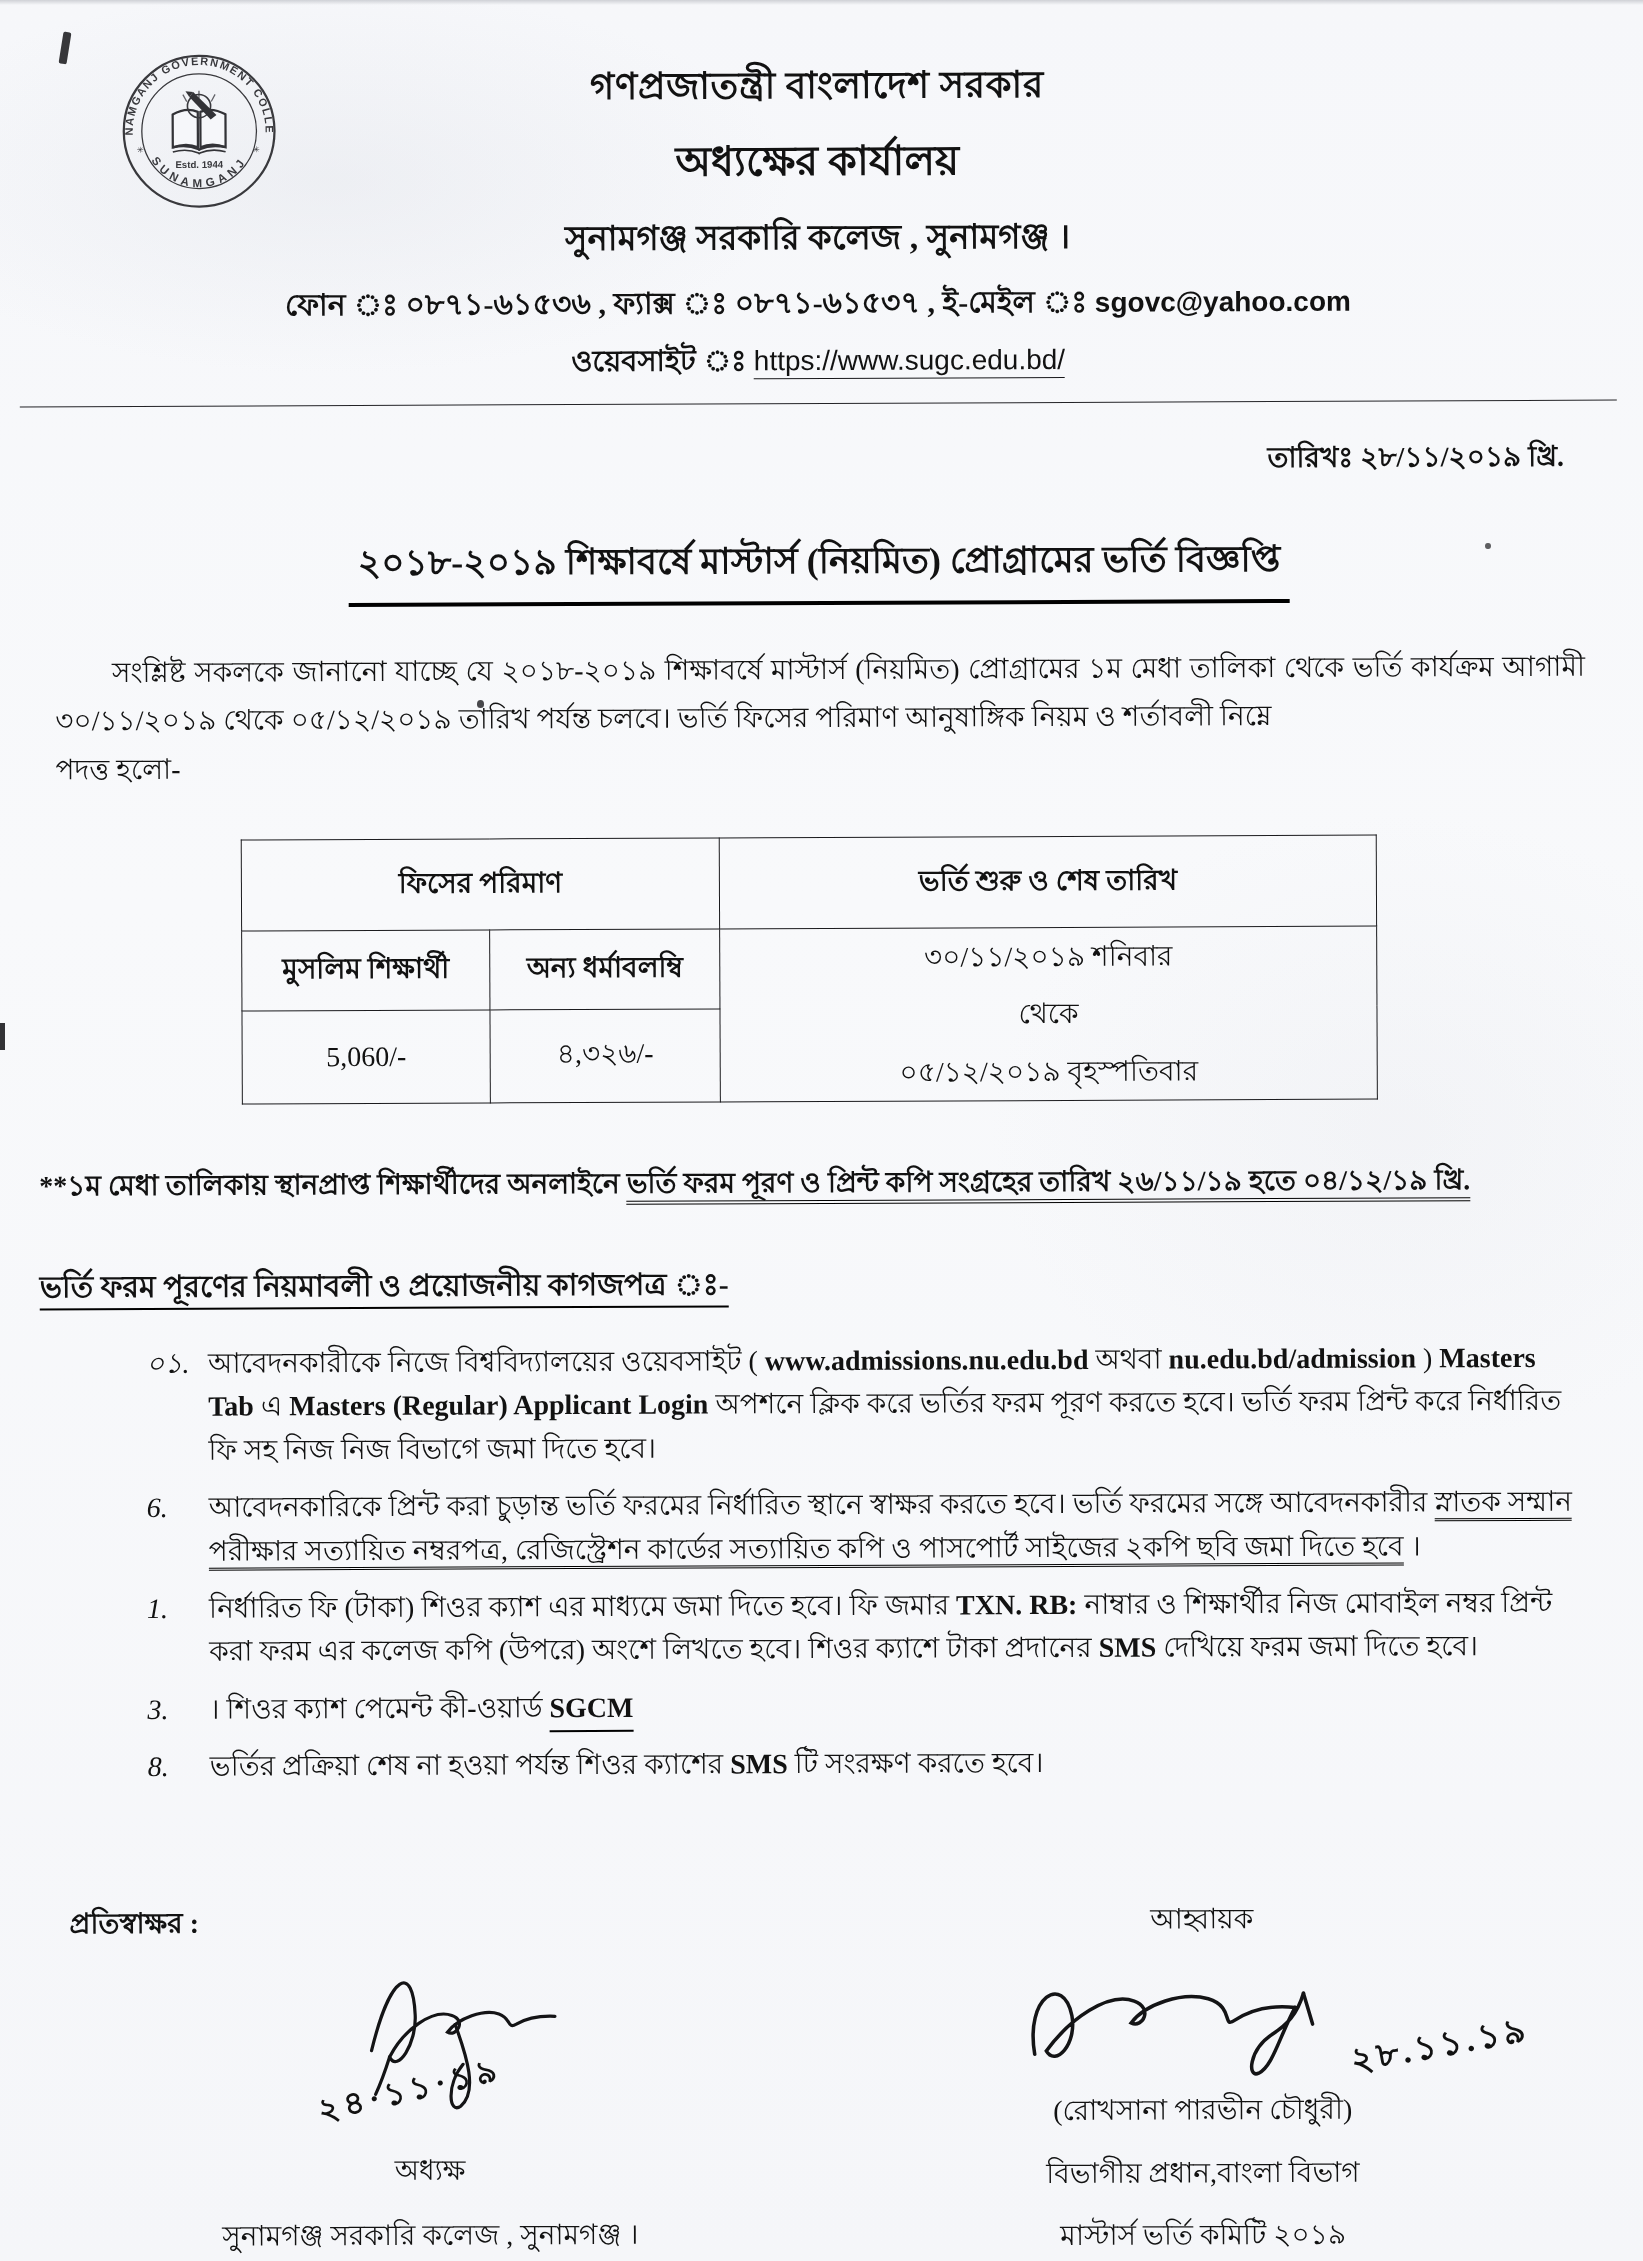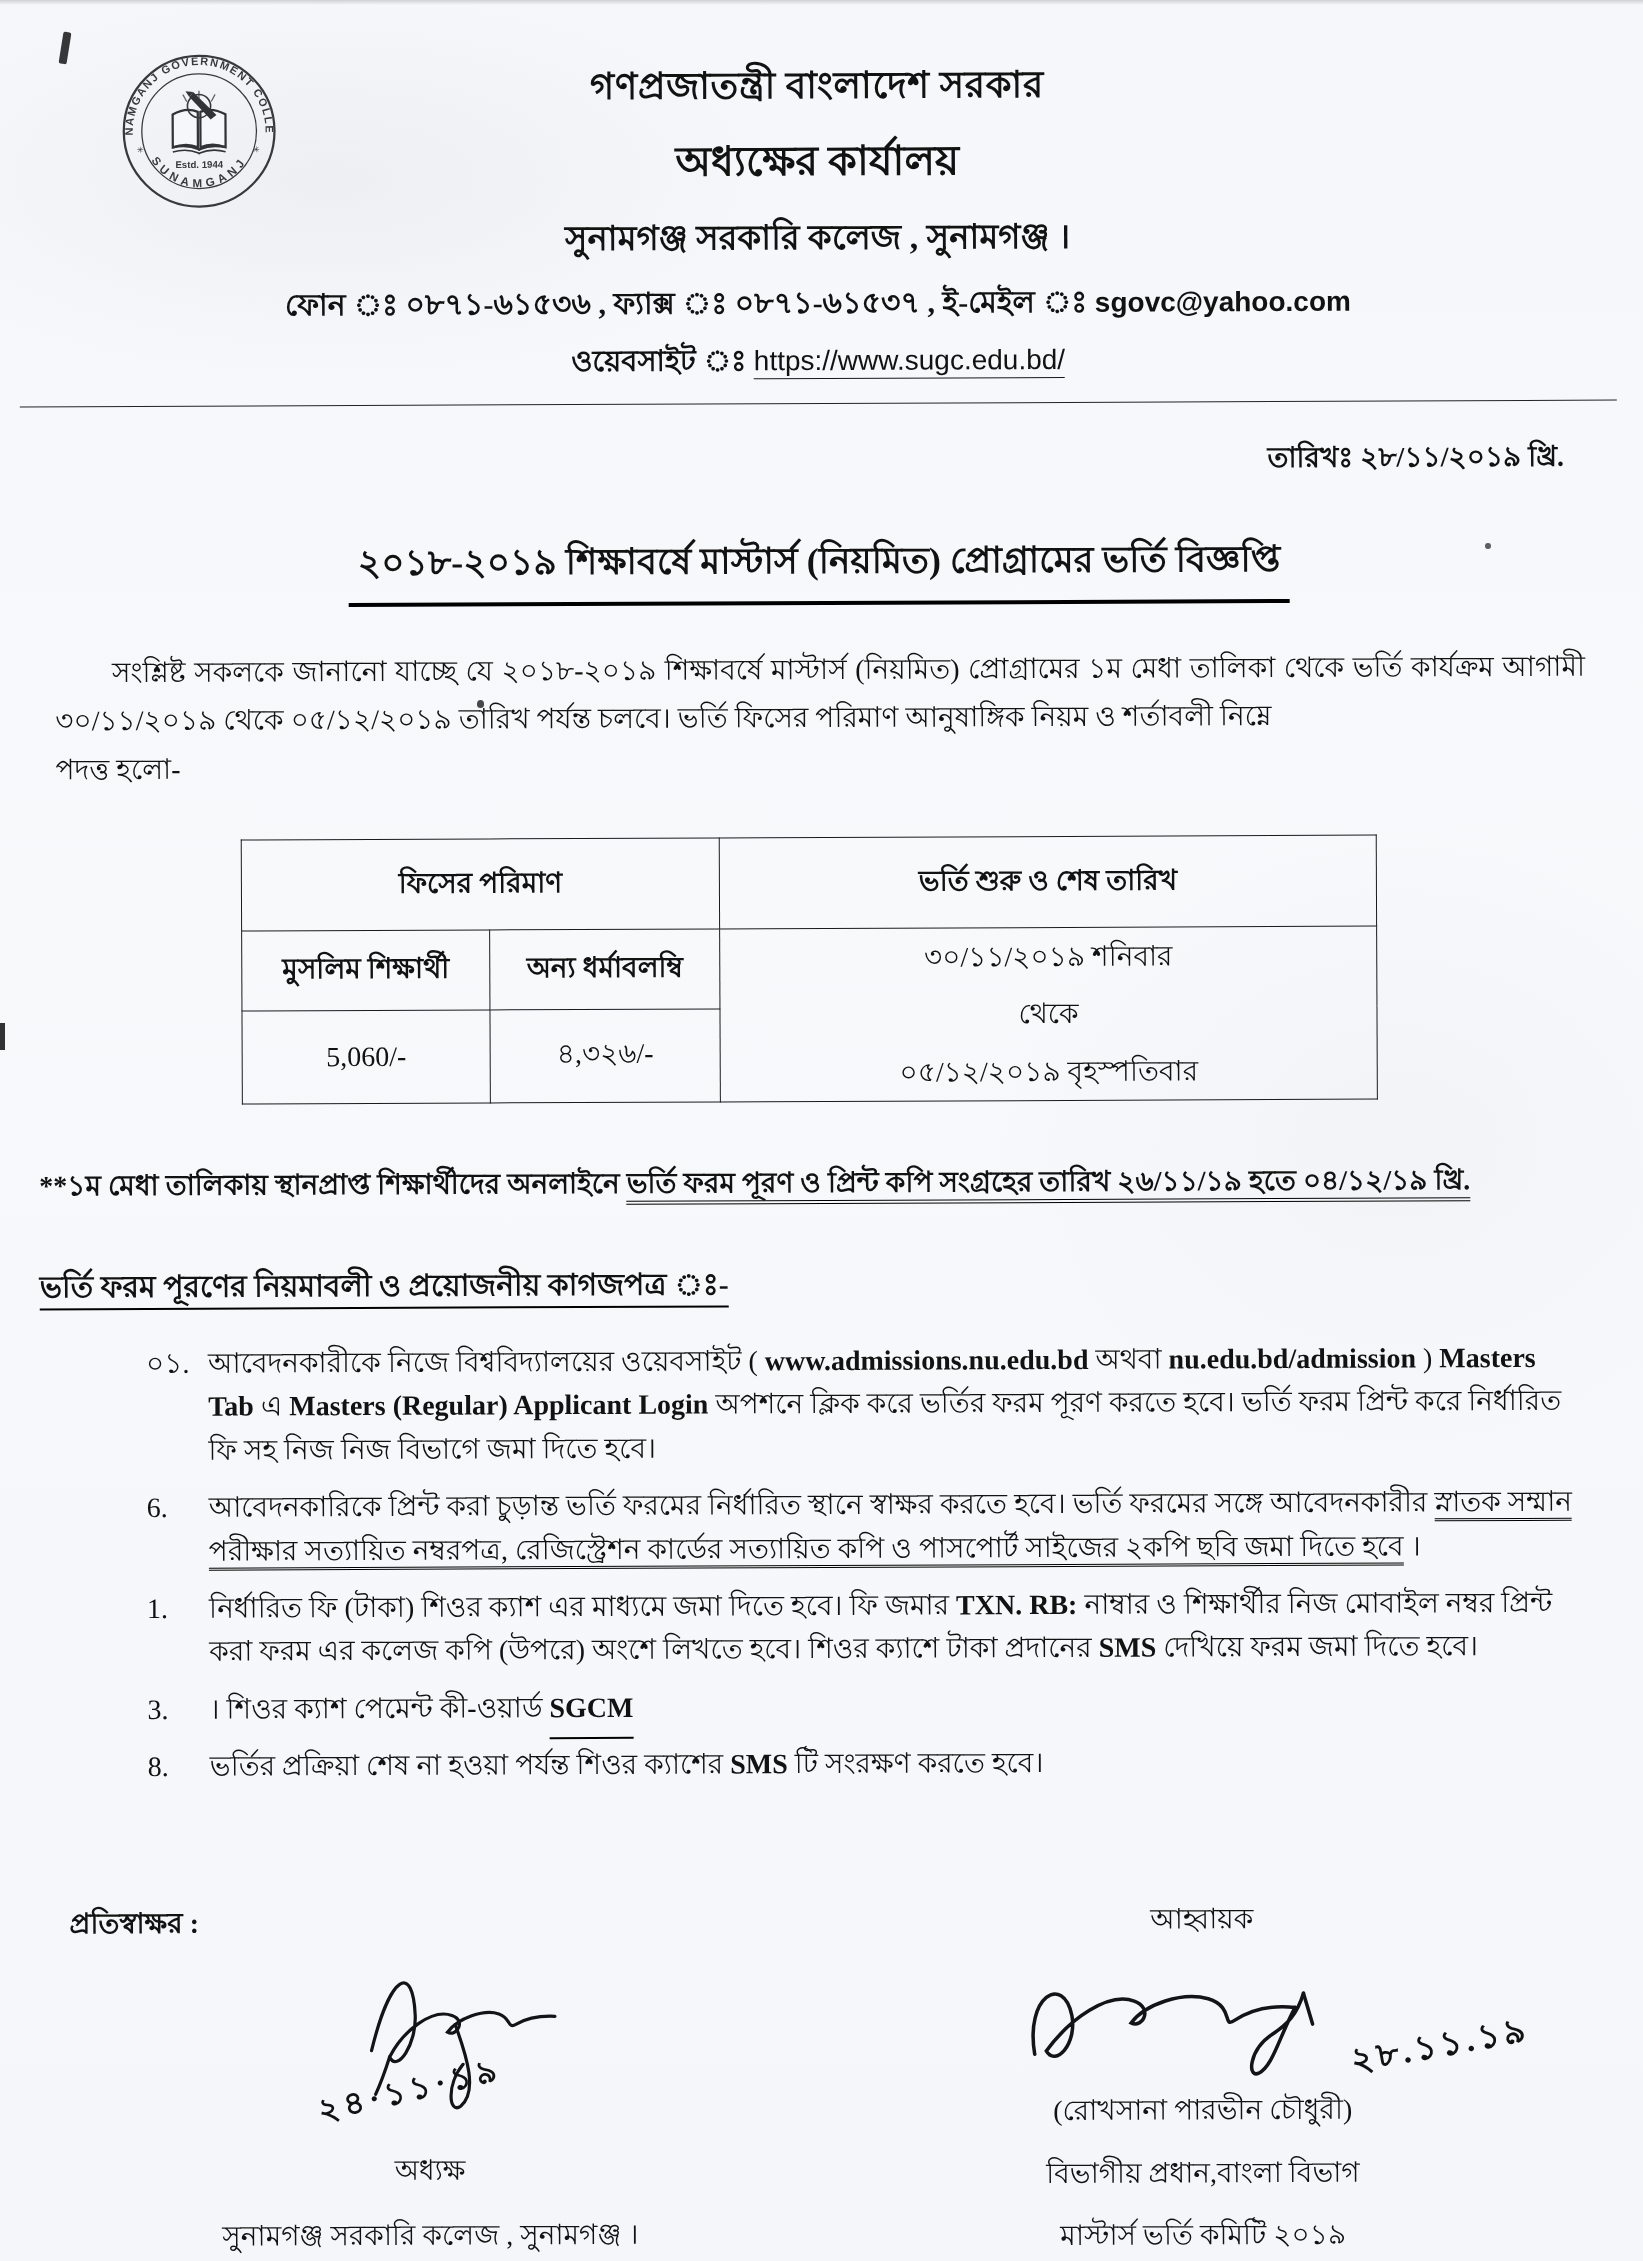--- a/index.html
+++ b/index.html
@@ -50,25 +50,25 @@
 
   
   .note{font-size:28px;font-weight:600;margin-top:59px;line-height:1.6;}
   .u-heavy{border-bottom:4.5px double #000;padding-bottom:1.9px;}
 
   
   .rules-heading{font-size:30px;font-weight:700;margin-top:54px;}
   .rules-heading .u{border-bottom:2.6px solid #000;padding-bottom:4.5px;}
   .rules{margin:28px 0 0 106px;font-size:28px;}
   .rule{display:flex;margin-top:14px;line-height:1.55;}
-  .rule-num{flex:none;width:62px;}
+  .rule-num{flex:none;width:62px;font-style:italic;}
   .rule-body{flex:1;padding-right:23px;text-align:left;}
   .en{font-family:"Liberation Serif","DejaVu Serif",serif;font-weight:700;}
   .u-part{border-bottom:3.9px double #000;padding-bottom:1.3px;}
-  .u-word{border-bottom:2.6px solid #000;padding-bottom:14px;}
+  .u-word{border-bottom:2.6px solid #000;padding-bottom:7px;}
 
   
   .sign-row{display:flex;justify-content:space-between;margin-top:113px;font-size:28px;}
   .sig-left{width:760px;}
   .sig-label{font-weight:600;margin-left:27px;}
   .sig-stack{width:503px;margin:6.4px 0 0 135px;text-align:center;}
   .sig-art{position:relative;height:161px;}
   .sig-art svg{display:block;margin:0 auto;}
   .hand-date-left{font-size:32px;letter-spacing:5.2px;transform:rotate(-13deg);
                   margin:-50px 0 0 -39px;font-weight:600;}

